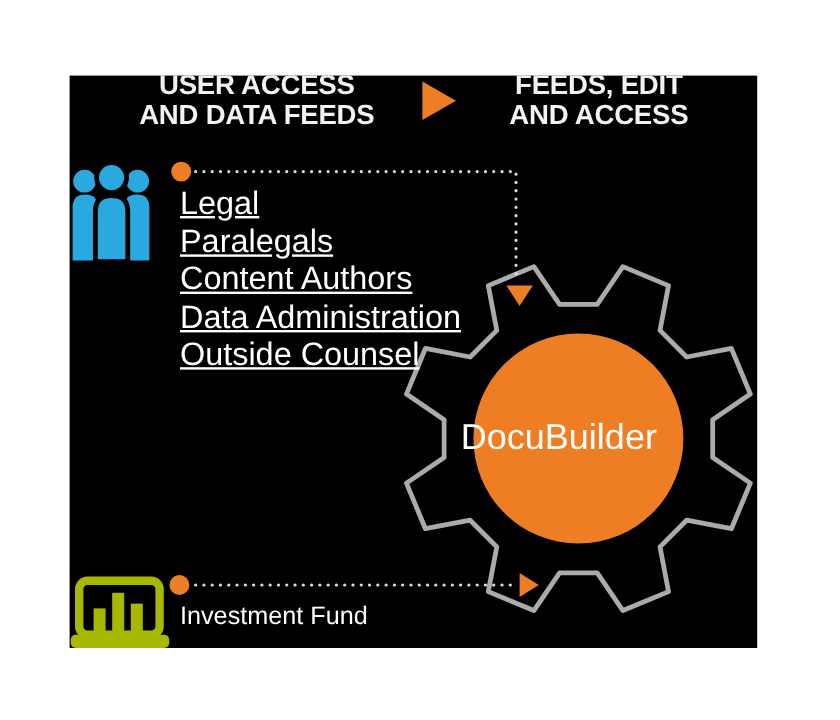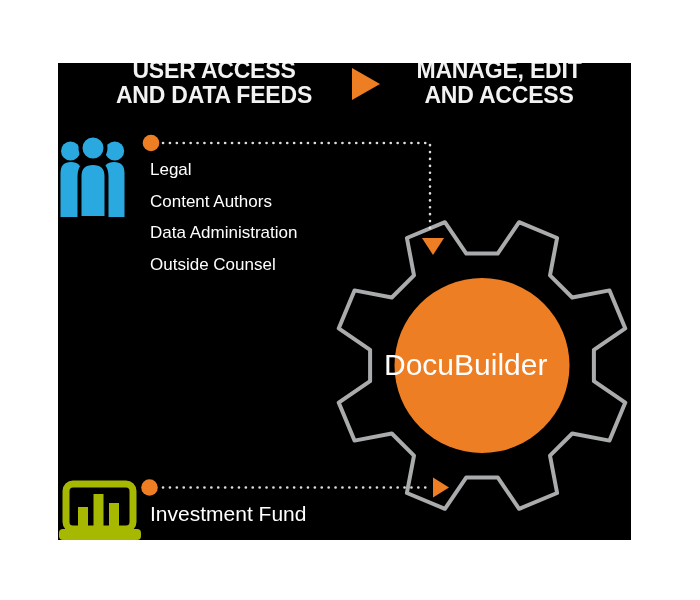--- a/index.html
+++ b/index.html
@@ -14,21 +14,21 @@
   .green-stroke{fill:none;stroke:var(--green);stroke-width:7;}
   .gear{fill:var(--panelBg,#000);stroke:var(--gearGray);stroke-width:4;stroke-linejoin:round;}
   .dotline{fill:none;stroke:var(--dot);stroke-width:2.6;stroke-linecap:round;
            stroke-dasharray:0.1 6.8;}
   .cutout{stroke:var(--panelBg,#000);stroke-width:4;}
   .hdr{position:absolute;width:200px;text-align:center;color:var(--headerText);
        font-size:23px;font-weight:700;line-height:25px;letter-spacing:-0.2px;}
   .hdr-left{left:56px;top:-5px;}
   .hdr-right{left:341px;top:-5px;}
   .list{position:absolute;left:92px;top:91px;color:var(--text);
-        font-size:17px;line-height:31.6px;white-space:nowrap;}
+        font-size:27px;line-height:31.6px;white-space:nowrap;text-decoration:underline;}
   .docubuilder{position:absolute;left:326px;top:287px;width:200px;text-align:left;
         color:var(--text);font-size:30px;line-height:30px;}
   .invest{position:absolute;left:92px;top:440px;color:var(--text);
         font-size:21px;line-height:22px;white-space:nowrap;}
 </style>
 </head>
 <body>
 
 <div class="page">
   <div class="panel">
@@ -64,26 +64,27 @@
         <rect class="green" x="51" y="440" width="10" height="23"></rect>
         <rect class="green" x="1" y="466" width="82" height="11" rx="4"></rect>
       </g>
     </svg>
 
     <div class="hdr hdr-left">
       <span>USER ACCESS</span><br>
       <span>AND DATA FEEDS</span>
     </div>
     <div class="hdr hdr-right">
-      <span>MANAGE, EDIT</span><br>
+      <span>FEEDS, EDIT</span><br>
       <span>AND ACCESS</span>
     </div>
 
     <div class="list">
       <div>Legal</div>
+      <div>Paralegals</div>
       <div>Content Authors</div>
       <div>Data Administration</div>
       <div>Outside Counsel</div>
     </div>
 
     <div class="docubuilder">DocuBuilder</div>
 
     <div class="invest">Investment Fund</div>
 
   </div>

